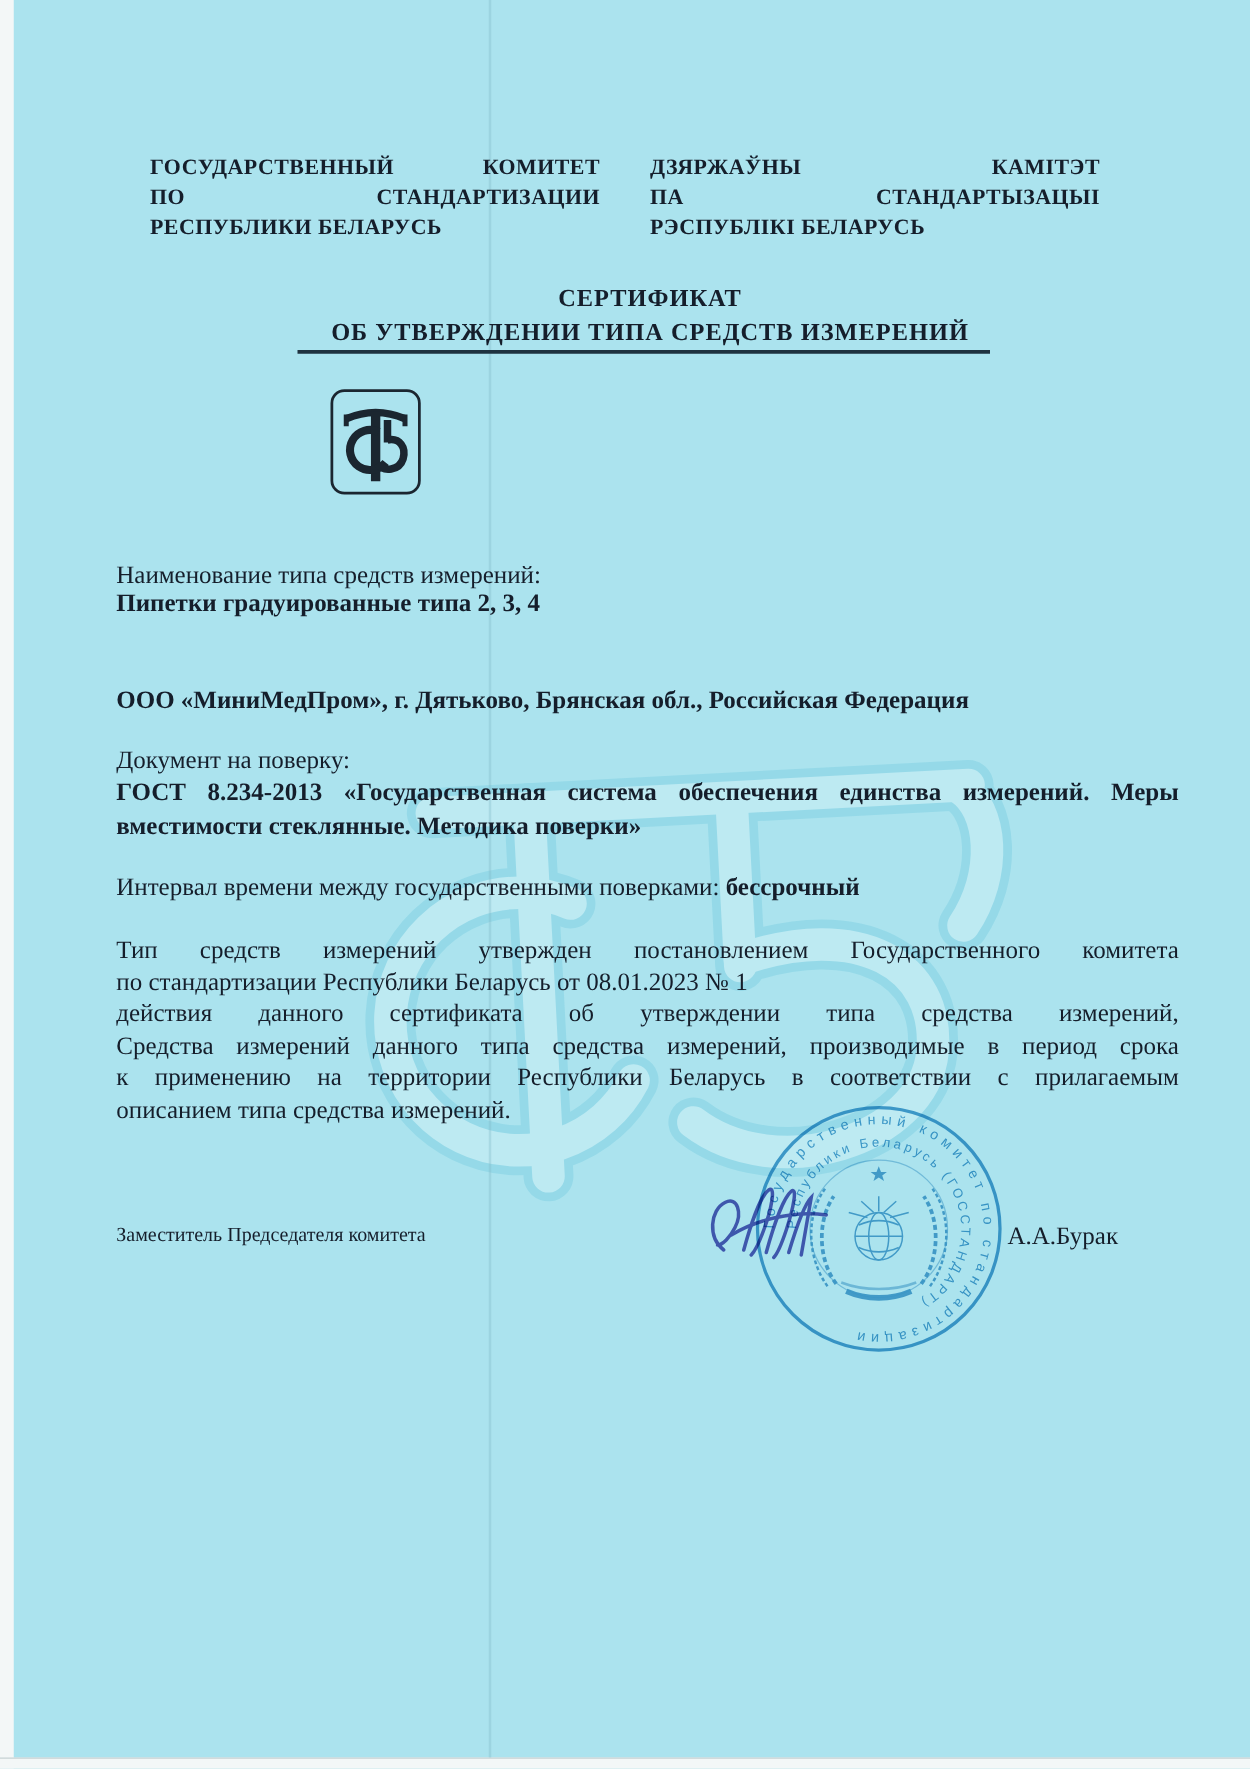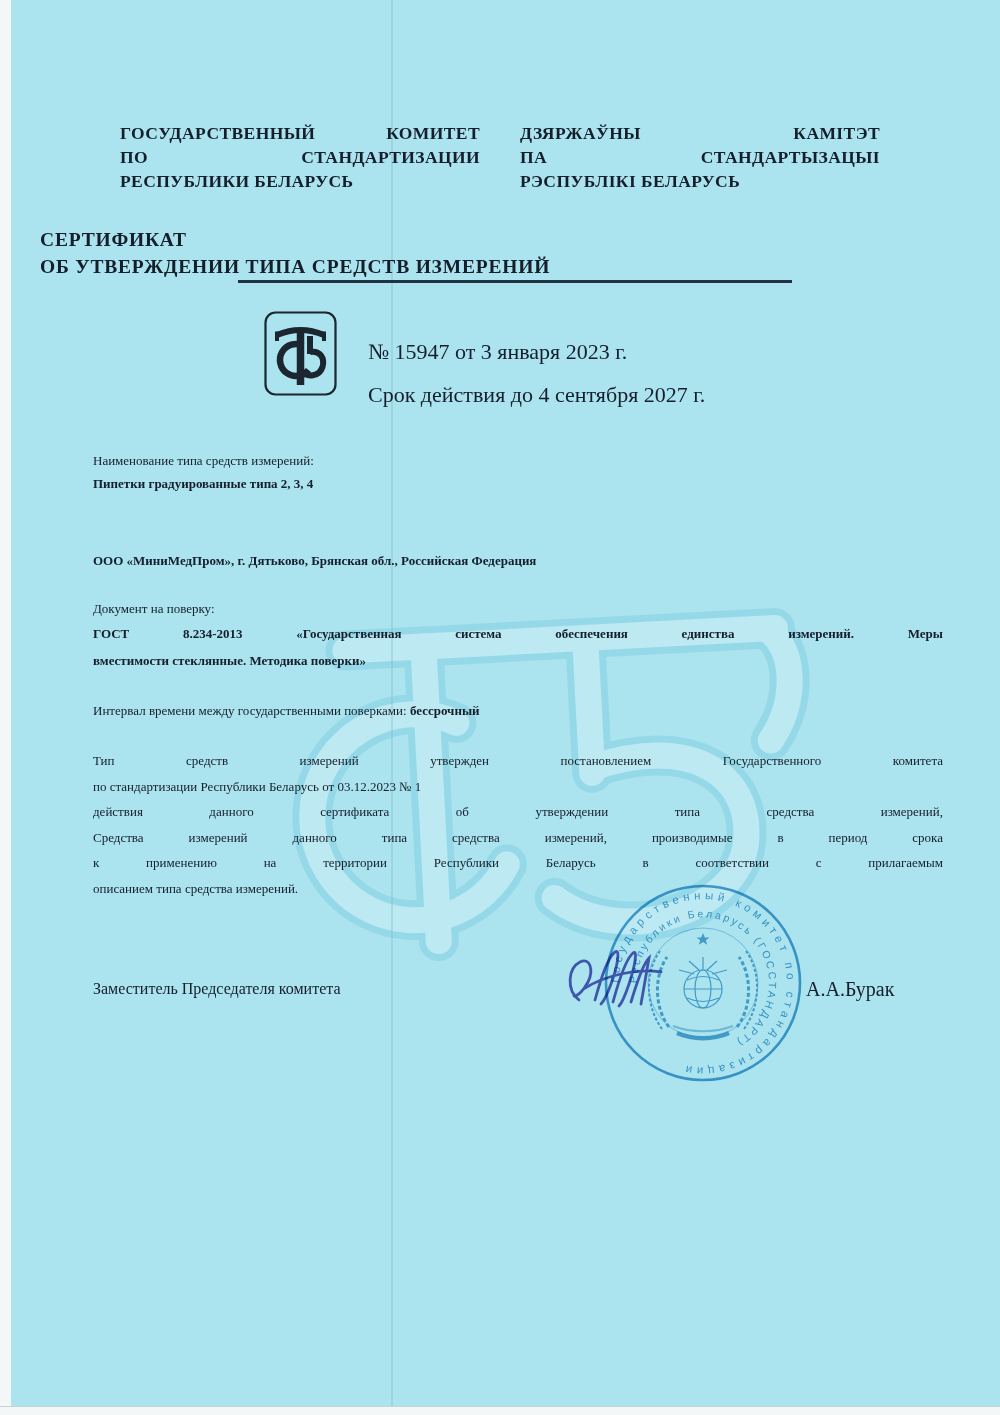--- a/index.html
+++ b/index.html
@@ -15,28 +15,28 @@
   
   .edge-left  { left:0; top:0; width:11px; height:1415px; background:#f3f7f7; }
   .edge-bottom{ left:0; top:1406px; width:1000px; height:9px; background:#f3f7f7; border-top:1px solid #c6d2d3; }
   .fold-line  { left:391px; top:0; width:2px; height:1406px; background:rgba(125,180,195,0.32); }
 
   
   .hdr { width:360px; text-align:center; font-weight:bold; font-size:17.5px; line-height:24px; letter-spacing:0.4px; }
   .hdr-left  { left:120px; top:121px; }
   .hdr-right { left:520px; top:121px; }
 
-  .title { left:40px; top:226px; width:960px; text-align:left; font-weight:bold; font-size:19.5px; line-height:27px; letter-spacing:0.8px; }
+  .title { left:40px; top:226px; width:960px; text-align:center; font-weight:bold; font-size:19.5px; line-height:27px; letter-spacing:0.8px; }
   .title-rule { left:238px; top:280px; width:554px; height:3px; background:#1f3340; }
 
   .logo { left:263px; top:310px; }
 
   .cert-meta { left:368px; top:330px; font-size:22px; line-height:43px; white-space:nowrap; }
 
-  .bodyline { left:93px; width:850px; font-size:13px; line-height:25.5px; }
+  .bodyline { left:93px; width:850px; font-size:20px; line-height:25.5px; }
   .bold { font-weight:bold; }
   .jlines > div { text-align:justify; text-align-last:justify; }
   .jlines > div:last-child { text-align-last:auto; }
 
   .sig-title { left:93px; top:980px; font-size:16px; }
   .signer-name { left:786px; top:978px; font-size:20px;margin-left:20px; }
 
   .watermark { left:0; top:0; pointer-events:none; }
   .stamp { left:583px; top:863px; mix-blend-mode:multiply; opacity:0.9; }
   .signature { left:563px; top:936px; mix-blend-mode:multiply; }
@@ -94,43 +94,39 @@
       <path d="M 14,25 Q 37.5,15 61,25" stroke-width="6"></path>
       <path d="M 14,21.5 L 14,31" stroke-width="4"></path>
       <path d="M 61,21.5 L 61,31" stroke-width="4"></path>
       <path d="M 37.5,19 L 37.5,75" stroke-width="7.5"></path>
       <path d="M 40,35.6 A 16,16 0 1 0 45.5,60" stroke-width="6.5"></path>
       <path d="M 47,26 L 47,44" stroke-width="6"></path>
       <path d="M 47,42 C 57,40 62,48 59.5,57 C 56.5,66.5 44,68 38.5,61" stroke-width="6"></path>
     </g>
   </svg>
 
-  <div class="abs cert-meta">
-    <div>№ 15947 от 3 января 2023 г.</div>
-    <div>Срок действия до 4 сентября 2027 г.</div>
-  </div>
 
   <div class="abs bodyline" style="top:448px">Наименование типа средств измерений:</div>
   <div class="abs bodyline bold" style="top:471px">Пипетки градуированные типа 2, 3, 4</div>
 
   <div class="abs bodyline" style="top:596px">Документ на поверку:</div>
 
   <div class="abs bodyline bold" style="top:548px">ООО «МиниМедПром», г. Дятьково, Брянская обл., Российская Федерация</div>
   <div class="abs bodyline bold jlines" style="top:621px; line-height:26.5px">
       <div>ГОСТ 8.234-2013 «Государственная система обеспечения единства измерений. Меры</div>
       <div>вместимости стеклянные. Методика поверки»</div>
     </div>
 
   <div class="abs bodyline" style="top:698px">
     <span>Интервал времени между государственными поверками: </span><span class="bold">бессрочный</span>
   </div>
 
   <div class="abs bodyline jlines" style="top:748px">
       <div>Тип средств измерений утвержден постановлением Государственного комитета</div>
-      <div>по стандартизации Республики Беларусь от 03.12.2023 № 1</div>
+      <div>по стандартизации Республики Беларусь от 08.01.2023 № 1</div>
     </div>
   <div class="abs bodyline jlines" style="top:799px">
       <div>действия данного сертификата об утверждении типа средства измерений,</div>
       <div>Средства измерений данного типа средства измерений, производимые в период срока</div>
       <div>к применению на территории Республики Беларусь в соответствии с прилагаемым</div>
       <div>описанием типа средства измерений.</div>
     </div>
 
   <div class="abs sig-title">Заместитель Председателя комитета</div>
   <div class="abs signer-name">А.А.Бурак</div>

